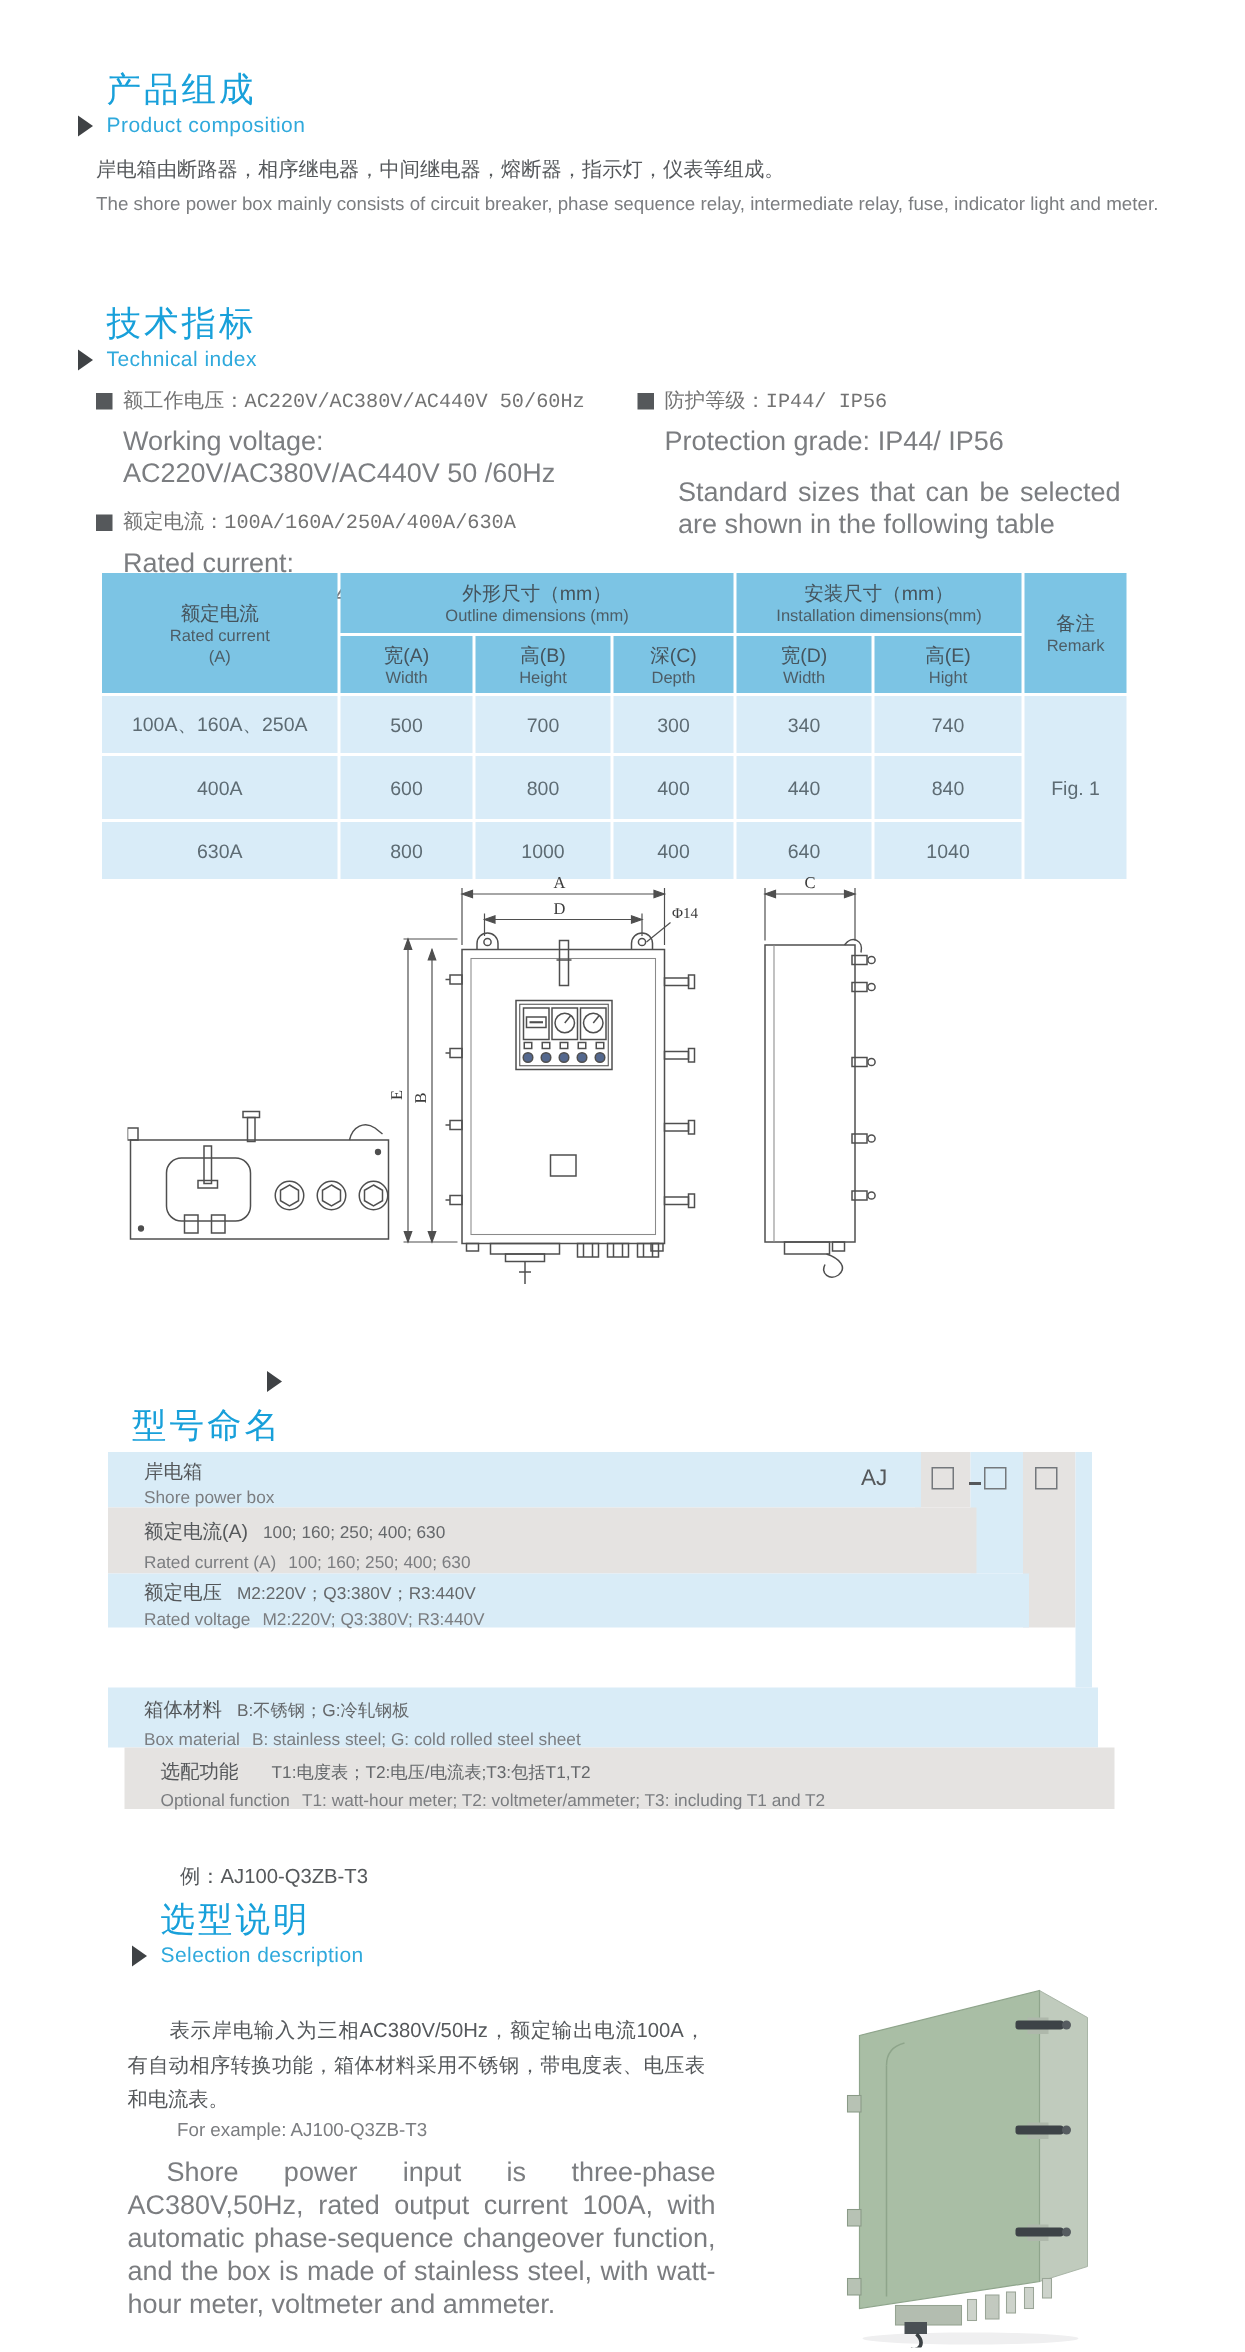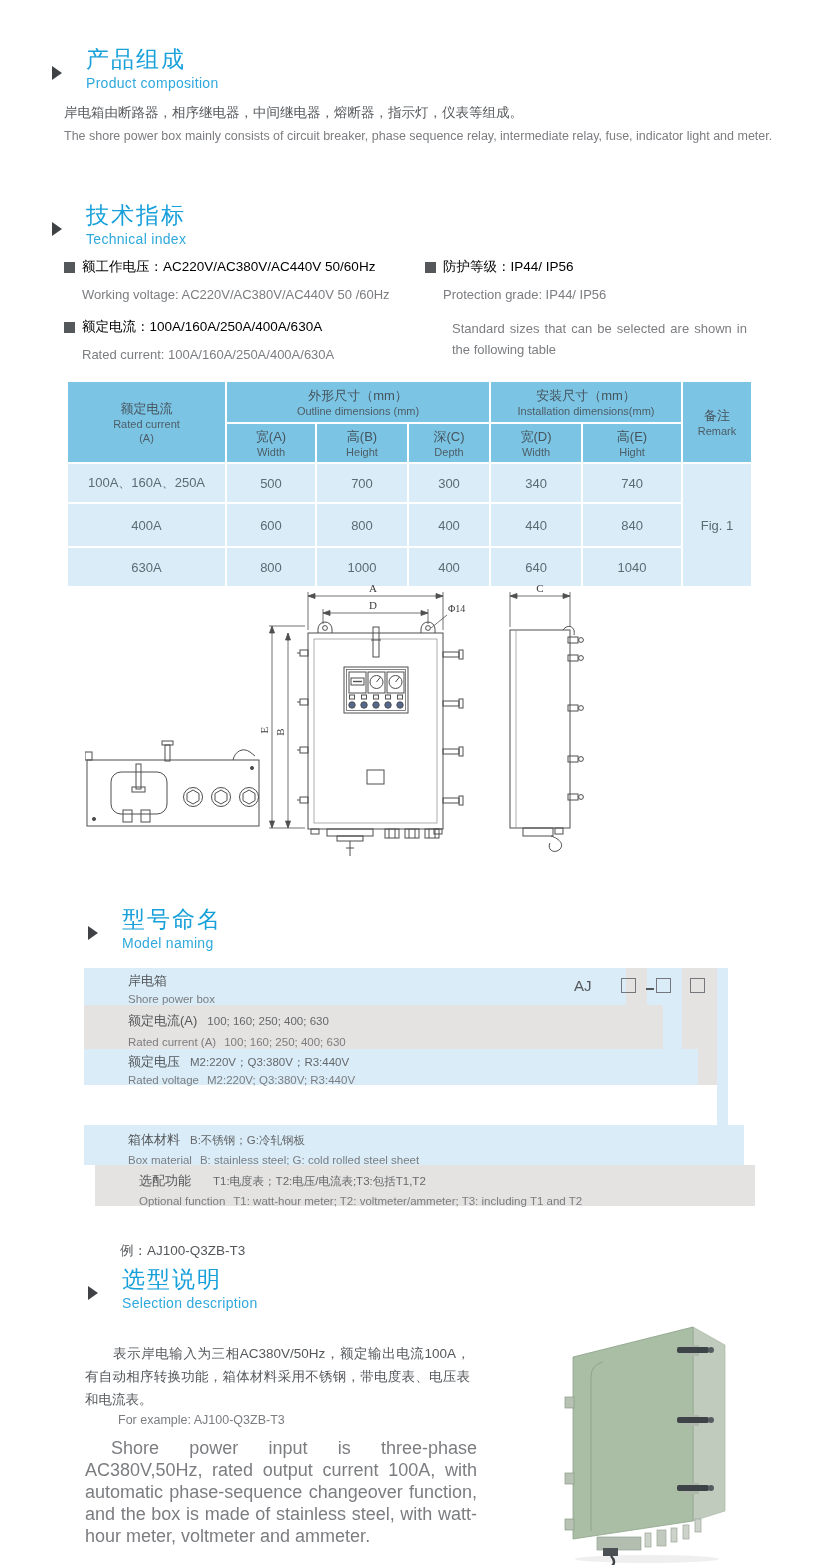--- a/index.html
+++ b/index.html
@@ -1,40 +1,40 @@
 <!DOCTYPE html>
 <html><head>
 <meta charset="utf-8">
 <style>
   html,body{margin:0;padding:0;}
   body{width:830px;height:1568px;background:#ffffff;position:relative;overflow:hidden;
        font-family:"Liberation Sans", sans-serif; -webkit-font-smoothing:antialiased;}
   .abs{position:absolute;}
   
-  .sec-head{display:flex;align-items:center;gap:24px;}
+  .sec-head{display:flex;align-items:flex-end;gap:9px;}
   .tri{width:0;height:0;border-top:7px solid transparent;border-bottom:7px solid transparent;
        border-left:10px solid #3f4245;margin-top:8px;}
   .t-cn{font-size:23px;color:#18a0da;letter-spacing:2px;font-weight:500;line-height:26px;}
   .t-en{font-size:14px;color:#2fa9dc;margin-top:3px;letter-spacing:0.3px;}
   .cn-text{font-size:13.5px;color:#55585b;}
   .en-text{font-size:12.5px;color:#7b7d80;}
   
   .bullet{margin-bottom:13px;}
-  .b-cn{display:flex;align-items:center;font-size:13.5px;color:#000000;}
+  .b-cn{display:flex;align-items:center;font-size:13.5px;color:#737373;font-family:Liberation Mono, monospace;}
   .sq{width:11px;height:11px;background:#55585b;margin-right:7px;flex:0 0 auto;}
-  .b-en{font-size:13px;color:#7b7d80;margin:8px 0 0 18px;line-height:21px;}
+  .b-en{font-size:18px;color:#7b7d80;margin:8px 0 0 18px;line-height:21px;}
   
   table.size{border-collapse:separate;border-spacing:2px;table-layout:fixed;}
   table.size td{text-align:center;vertical-align:middle;}
   td.hd{background:#7cc4e4;color:#45545d;}
   td.hd .hc{font-size:13px;line-height:17px;}
   td.hd .he{font-size:11px;line-height:14px;color:#4d5d66;}
   td.cell{background:#d9ecf8;color:#5d6b73;font-size:13px;height:36px;}
   
-  .mrow{position:absolute;left:16px;box-sizing:border-box;padding-left:44px;}
+  .mrow{position:absolute;left:4px;box-sizing:border-box;padding-left:24px;}
   .m-cn{font-size:13px;color:#54575a;}
   .m-cn .det{font-size:11.5px;color:#65686b;margin-left:10px;}
   .m-en{font-size:11.5px;color:#7b7d80;margin-top:3px;}
   .m-en .det{margin-left:8px;}
   .mbox{display:inline-block;width:13px;height:13px;border:1px solid #74787c;background:transparent;}
   .mdash{display:inline-block;width:8px;height:2px;background:#55585b;vertical-align:middle;margin-right:2px;}
   .strip{position:absolute;top:0;}
   
   .para-cn{font-size:13.5px;color:#55585b;line-height:23px;text-align:justify;text-indent:28px;}
   .para-en{font-size:18px;color:#7b7d80;line-height:22px;text-align:justify;text-indent:26px;}
@@ -324,21 +324,21 @@
   <g fill="#3c3c3c" stroke="none">
     <text x="288" y="10" text-anchor="middle">A</text>
     <text x="288" y="27" text-anchor="middle">D</text>
     <text x="363" y="30" font-size="10">Φ14</text>
     <text x="183" y="148" text-anchor="middle" transform="rotate(-90 183 148)">E</text>
     <text x="199" y="150" text-anchor="middle" transform="rotate(-90 199 150)">B</text>
     <text x="455" y="10" text-anchor="middle">C</text>
   </g>
 </svg>
 
-<div class="abs sec-head" style="left:88px;top:906px;">
+<div class="abs sec-head" style="left:88px;top:906px;flex-direction:column;">
   <span class="tri"></span>
   <div>
     <div class="t-cn">型号命名</div>
     <div class="t-en">Model naming</div>
   </div>
 </div>
 
 <div class="abs" style="left:68px;top:968px;width:660px;height:238px;">
 
   <div class="strip" style="left:542px;width:37px;height:37px;background:#e5e3e1;"></div>

